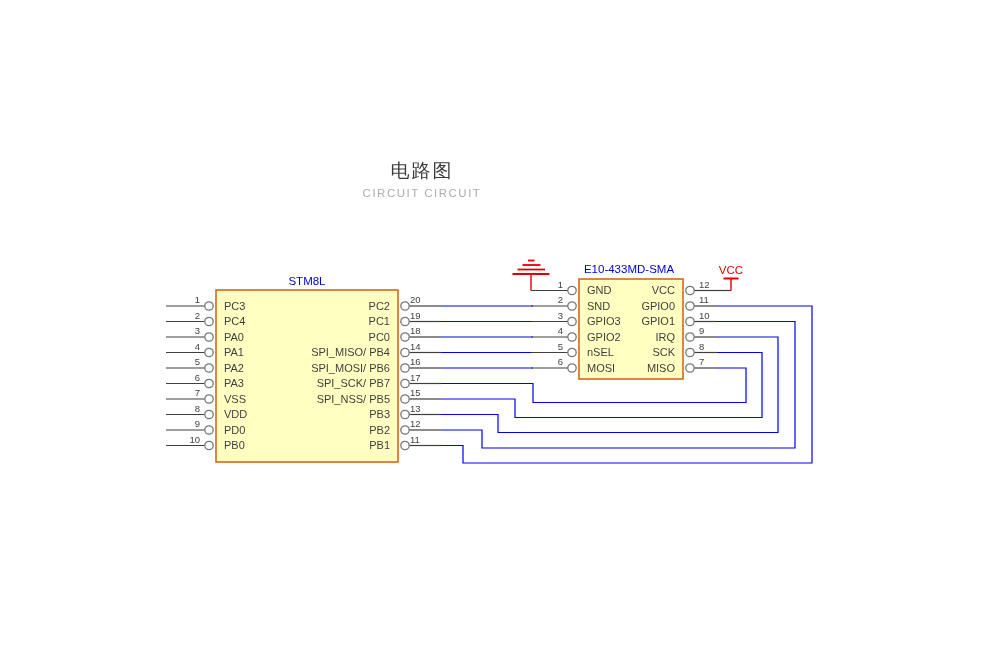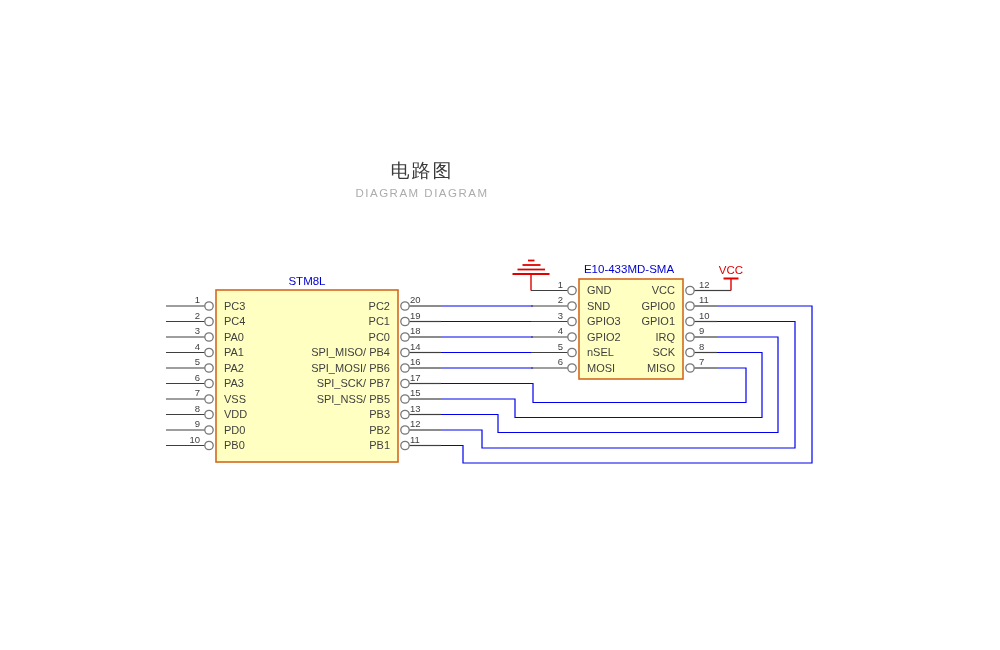--- a/index.html
+++ b/index.html
@@ -33,21 +33,21 @@
   }
   svg { position: absolute; top: 0; left: 0; }
   svg text { font-family: "Liberation Sans", sans-serif; }
 </style>
 </head>
 <body>
 
 <div class="page">
   <div class="header">
     <div class="title">电路图</div>
-    <div class="subtitle">DIAGRAM DIAGRAM</div>
+    <div class="subtitle">CIRCUIT CIRCUIT</div>
   </div>
   <svg id="schematic" width="1000" height="650" viewBox="0 0 1000 650">
       <polyline points="441,306 533,306" fill="none" stroke="#0000EE" stroke-width="1.2"></polyline>
       <polyline points="441,321.5 533,321.5" fill="none" stroke="#0000EE" stroke-width="1.2"></polyline>
       <polyline points="441,337 533,337" fill="none" stroke="#0000EE" stroke-width="1.2"></polyline>
       <polyline points="441,352.5 533,352.5" fill="none" stroke="#0000EE" stroke-width="1.2"></polyline>
       <polyline points="441,368 533,368" fill="none" stroke="#0000EE" stroke-width="1.2"></polyline>
       <polyline points="441,383.5 533,383.5 533,402.5 746,402.5 746,368 717,368" fill="none" stroke="#0000EE" stroke-width="1.2"></polyline>
       <polyline points="441,399 515,399 515,417.5 762,417.5 762,352.5 717,352.5" fill="none" stroke="#0000EE" stroke-width="1.2"></polyline>
       <polyline points="441,414.5 498,414.5 498,432.5 778,432.5 778,337 717,337" fill="none" stroke="#0000EE" stroke-width="1.2"></polyline>

